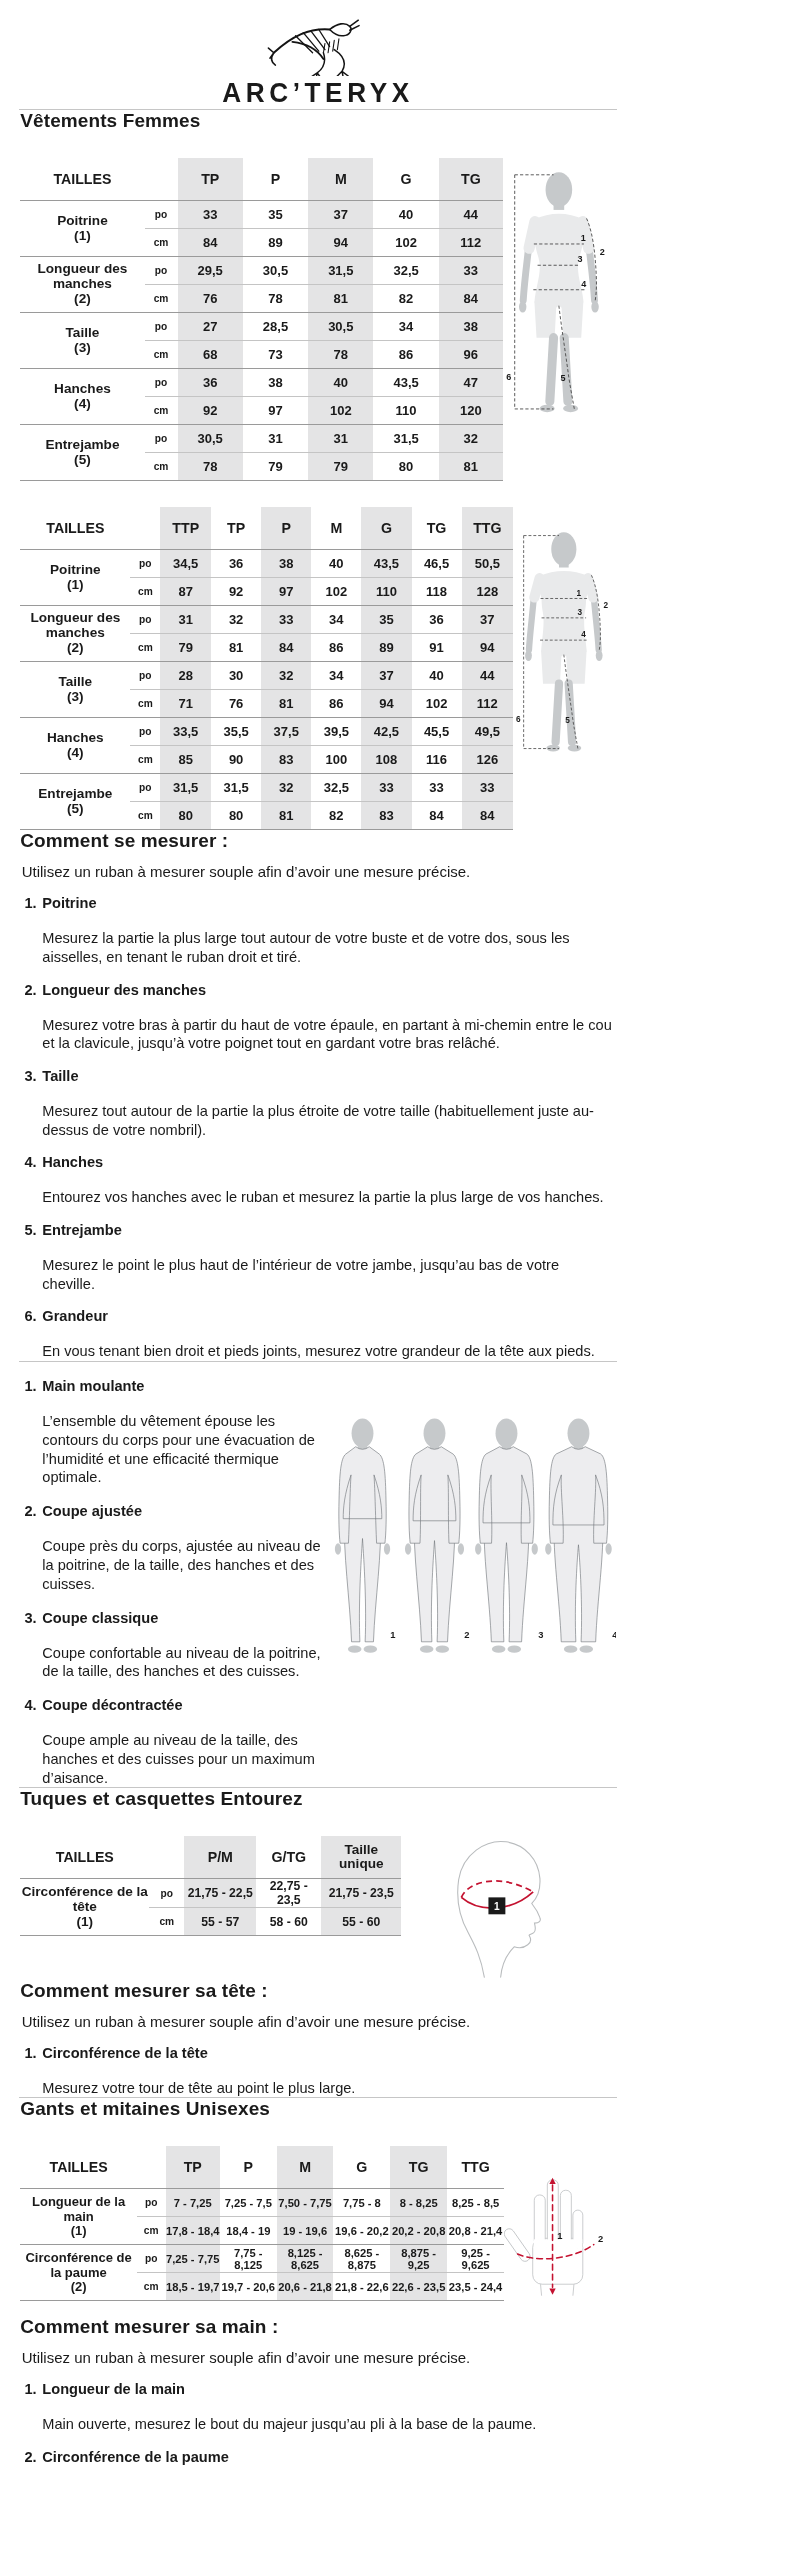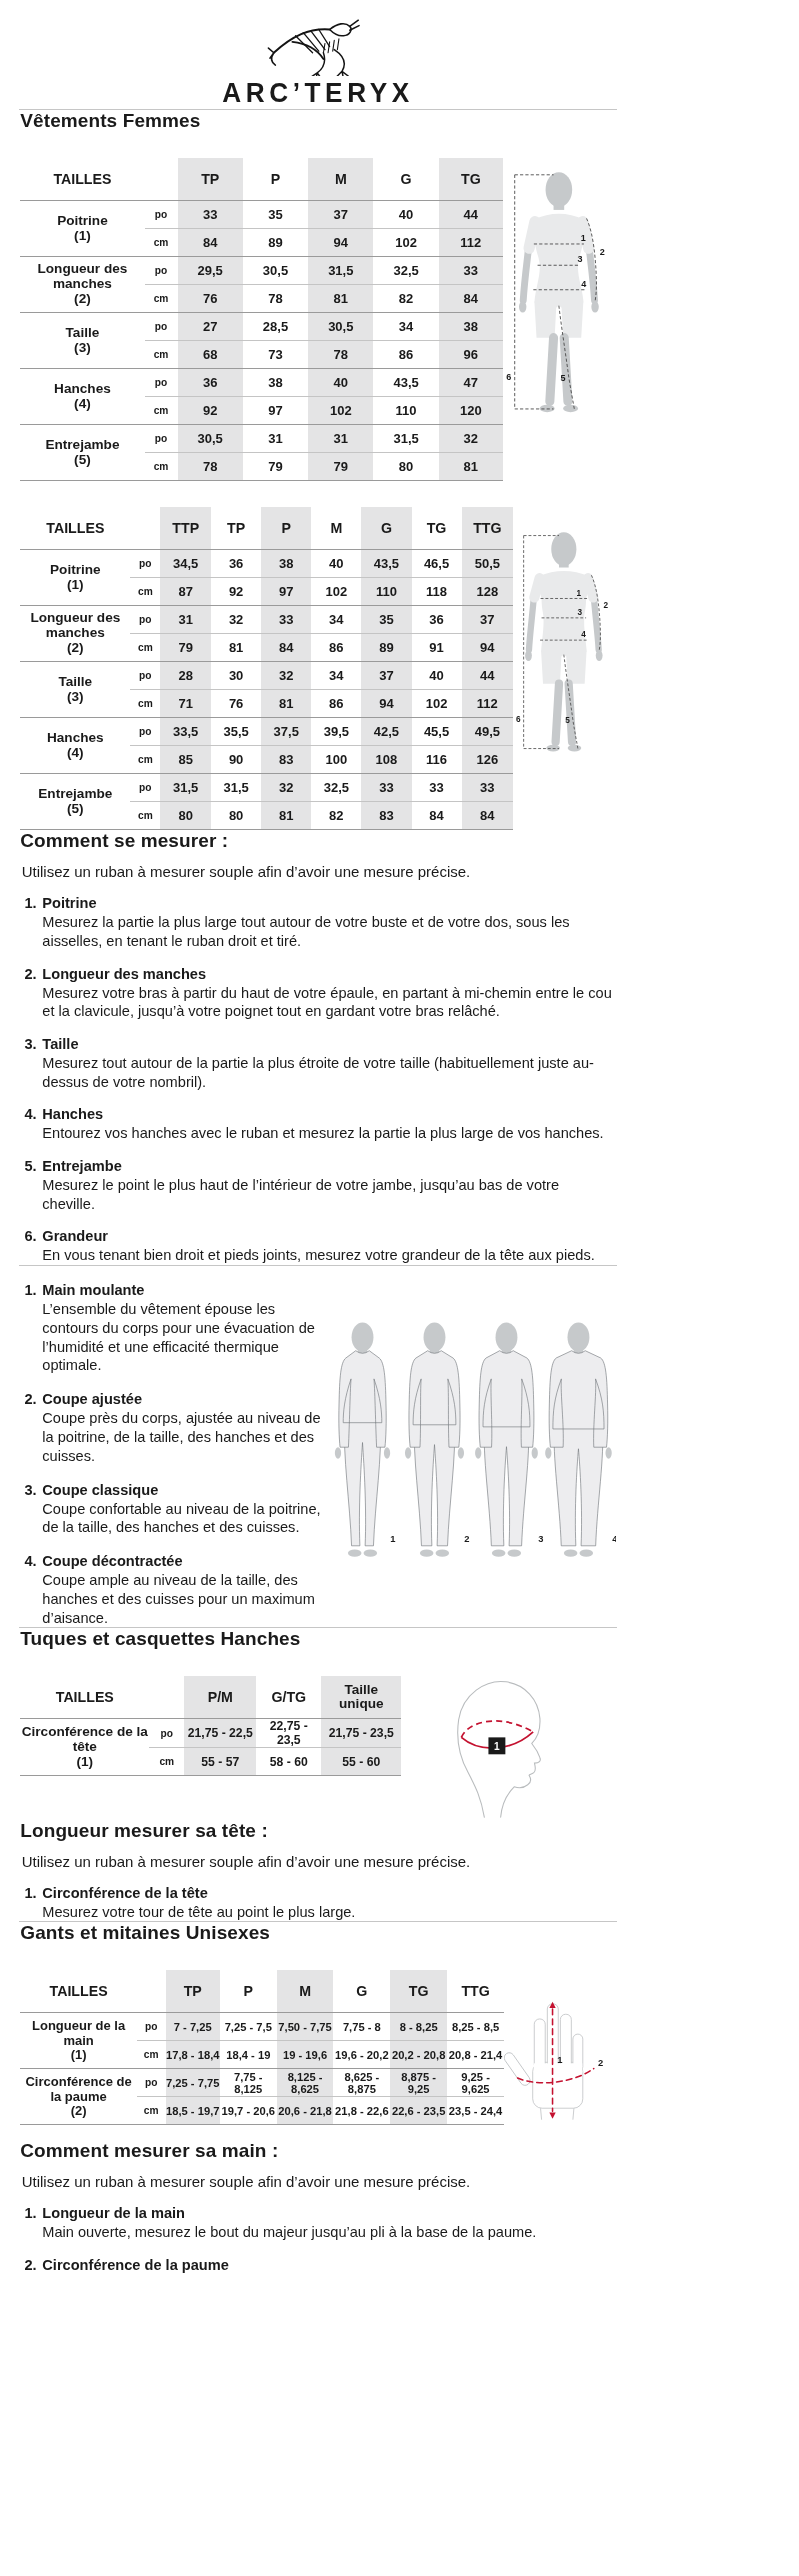--- a/index.html
+++ b/index.html
@@ -48,21 +48,21 @@
   .fig-women{margin-left:auto;margin-top:1.4px;}
   .fig-men{margin-left:auto;margin-top:1.4px;}
   .fig-head{margin-left:24.4px;margin-top:20.3px;}
   .fig-hand{margin-left:auto;margin-top:27px;margin-right:4.1px;}
   .fig-fits{margin-left:auto;margin-top:17.6px;}
   
   .intro{font-size:15px;margin:11px 0 0 1.4px;}
   .m-item{display:grid;grid-template-columns:22px 1fr;margin-top:15px;font-size:14.6px;}
   .m-item .num{font-weight:700;text-align:left;padding-left:4.1px;}
   .m-item .lbl{font-weight:700;}
-  .m-item .txt{grid-column:2;line-height:1.28;margin-top:2px;font-weight:400;}
+  .m-item .txt{grid-column:2;line-height:1.28;margin-top:18px;font-weight:400;}
   .coupes-row{display:flex;align-items:flex-start;}
   .coupes-text{width:397px;}
   .coupes-text .m-item{margin-top:16.3px;}
 </style>
 </head>
 <body>
 
 <div class="page">
 
   <header class="logo">
@@ -539,21 +539,21 @@
           </svg>
       </div>
     </section>
   </div>
 
   <hr class="rule rule-3">
 
   <div class="content">
 
     <section>
-      <h2 class="sec-title mt-tuques">Tuques et casquettes Hanches</h2>
+      <h2 class="sec-title mt-tuques">Tuques et casquettes Entourez</h2>
       <div class="tbl-row">
         <div>
             <table class="size-table t-tuques">
               <colgroup>
                 <col style="width: 129px;">
                 <col style="width: 35px;">
                 <col style="width: 72px;">
                 <col style="width: 65px;">
                 <col style="width: 80px;">
               </colgroup>
@@ -590,21 +590,21 @@
             <path d="M86,216 C80,182 70,166 62,150 C48,125 44,100 48,72 C54,34 88,12 118,16 C146,20 166,42 168,70 C169,86 164,99 156,107 C160,112 166,122 168,128 C170,133 167,136 160,136 C161,142 163,147 159,150 C155,153 153,152 152,154 C155,159 156,164 150,168 C144,173 136,173 130,171 C120,181 112,193 110,216" fill="none" stroke="#b9bcbe" stroke-width="1.6" stroke-linecap="round"></path>
             <path d="M52,98 C62,74 110,62 158,90" fill="none" stroke="#c41230" stroke-width="2.6" stroke-dasharray="9 6"></path>
             <path d="M52,98 C80,122 128,118 158,90" fill="none" stroke="#c41230" stroke-width="2.6"></path>
             <rect x="92" y="98" width="25" height="25" fill="#1a1a1a"></rect>
             <text x="104.5" y="116" text-anchor="middle" font-size="15" font-weight="bold" fill="#fff" font-family="Liberation Sans, sans-serif">1</text>
           </svg>
       </div>
     </section>
 
     <section>
-      <h2 class="sec-title mt-tete">Longueur mesurer sa tête :</h2>
+      <h2 class="sec-title mt-tete">Comment mesurer sa tête :</h2>
       <div class="intro">Utilisez un ruban à mesurer souple afin d’avoir une mesure précise.</div>
       <div>
           <div class="m-item">
             <span class="num">1.</span>
             <span class="lbl">Circonférence de la tête</span>
             <div class="txt">Mesurez votre tour de tête au point le plus large.</div>
           </div>
         </div>
     </section>
   </div>

